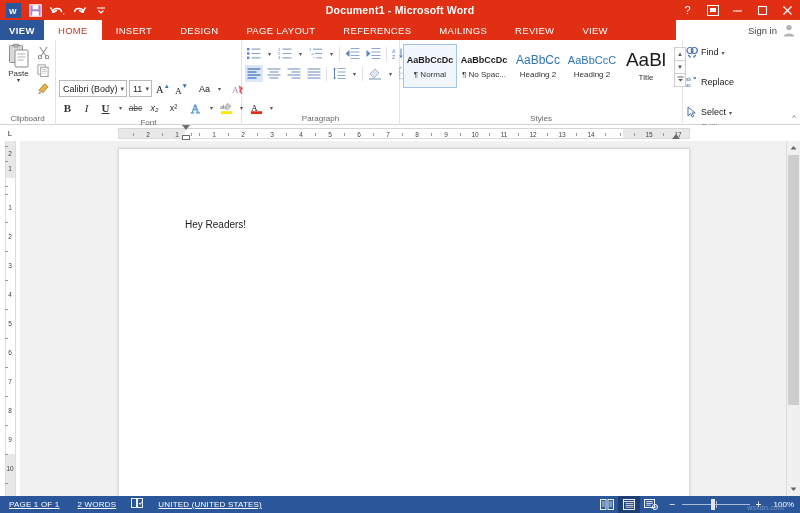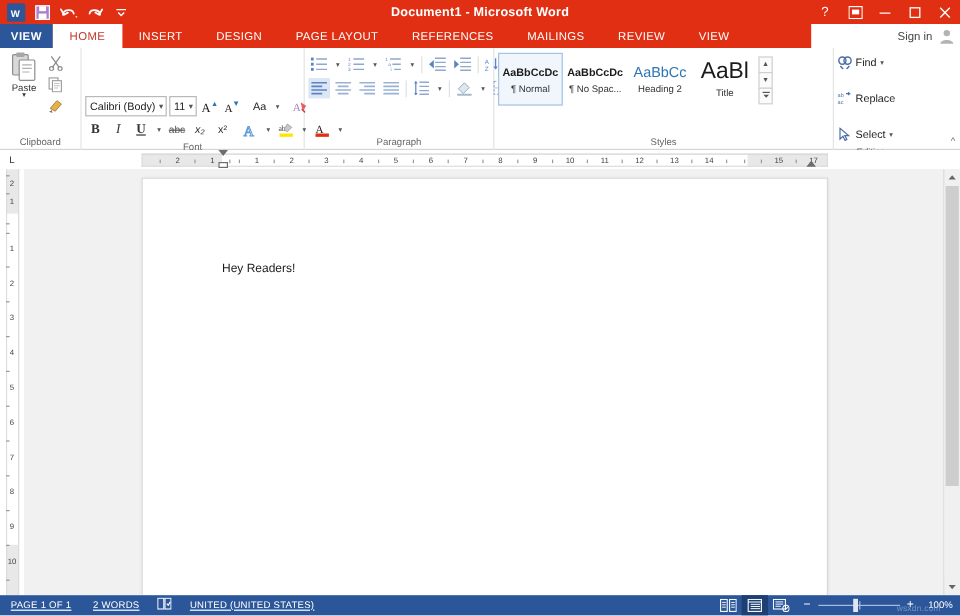--- a/index.html
+++ b/index.html
@@ -82,21 +82,21 @@
     border-right: 1px solid #e4e4e4; padding: 2px 3px 0 3px;
   }
   .group-body { flex: 1; display: flex; align-items: flex-start; }
   .group-label {
     height: 13px; line-height: 13px; text-align: center; font-size: 8px; color: #666;
     position: relative;
   }
   .btn { cursor: default; }
 
   
-  .clipboard-grp { width: 68px; }
+  .clipboard-grp { width: 56px; }
   .paste-big {
     width: 34px; display: flex; flex-direction: column; align-items: center;
     padding-top: 1px;
   }
   .paste-label { font-size: 8px; color: #333; margin-top: 0px; }
   .paste-caret { font-size: 6px; color: #333; line-height: 5px; }
   .clip-small { display: flex; flex-direction: column; gap: 1px; padding-top: 2px; }
   .clip-small .btn { width: 18px; height: 17px; display: flex; align-items: center; justify-content: center; }
 
   
@@ -584,20 +584,24 @@
           <div class="style-item sel" data-style="normal">
             <div class="style-prev">AaBbCcDc</div>
             <div class="style-name">¶ Normal</div>
           </div>
           <div class="style-item" data-style="nospace">
             <div class="style-prev">AaBbCcDc</div>
             <div class="style-name">¶ No Spac...</div>
           </div>
           <div class="style-item" data-style="h1">
             <div class="style-prev">AaBbCc</div>
+            <div class="style-name">Heading 2</div>
+          </div>
+          <div class="style-item" data-style="h2">
+            <div class="style-prev">AaBbCcC</div>
             <div class="style-name">Heading 2</div>
           </div>
           <div class="style-item" data-style="title">
             <div class="style-prev">AaBl</div>
             <div class="style-name">Title</div>
           </div>
           <div class="gallery-nav">
             <div class="gnav">▲</div>
             <div class="gnav">▼</div>
             <div class="gnav">

